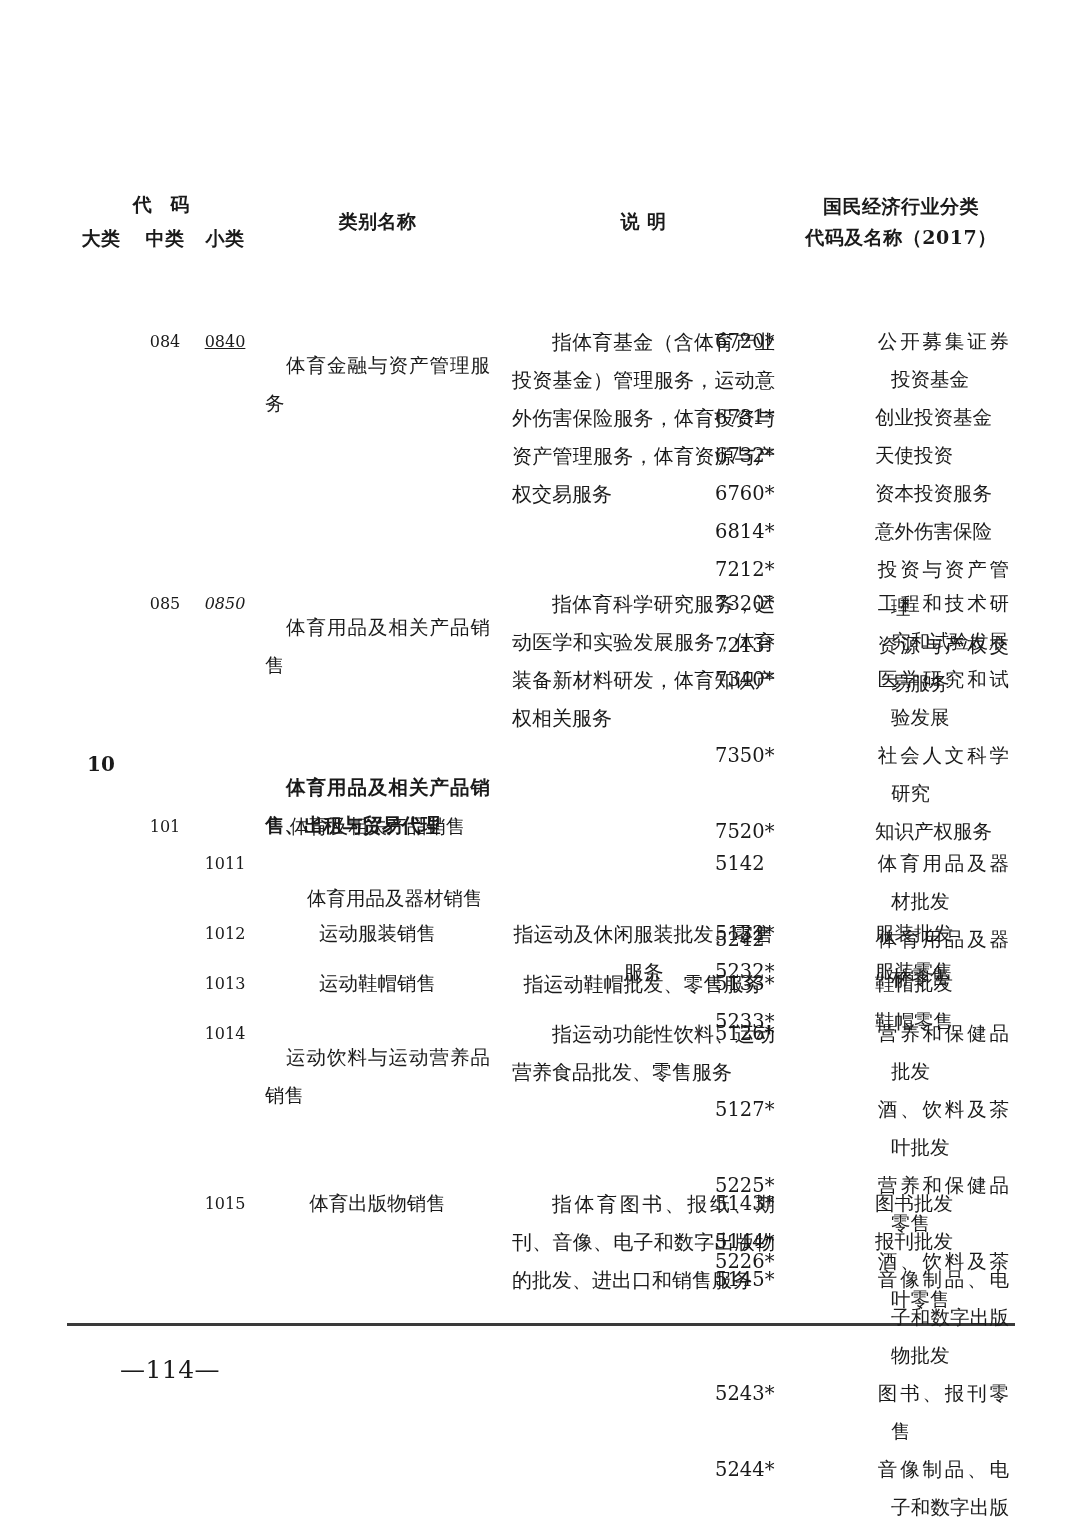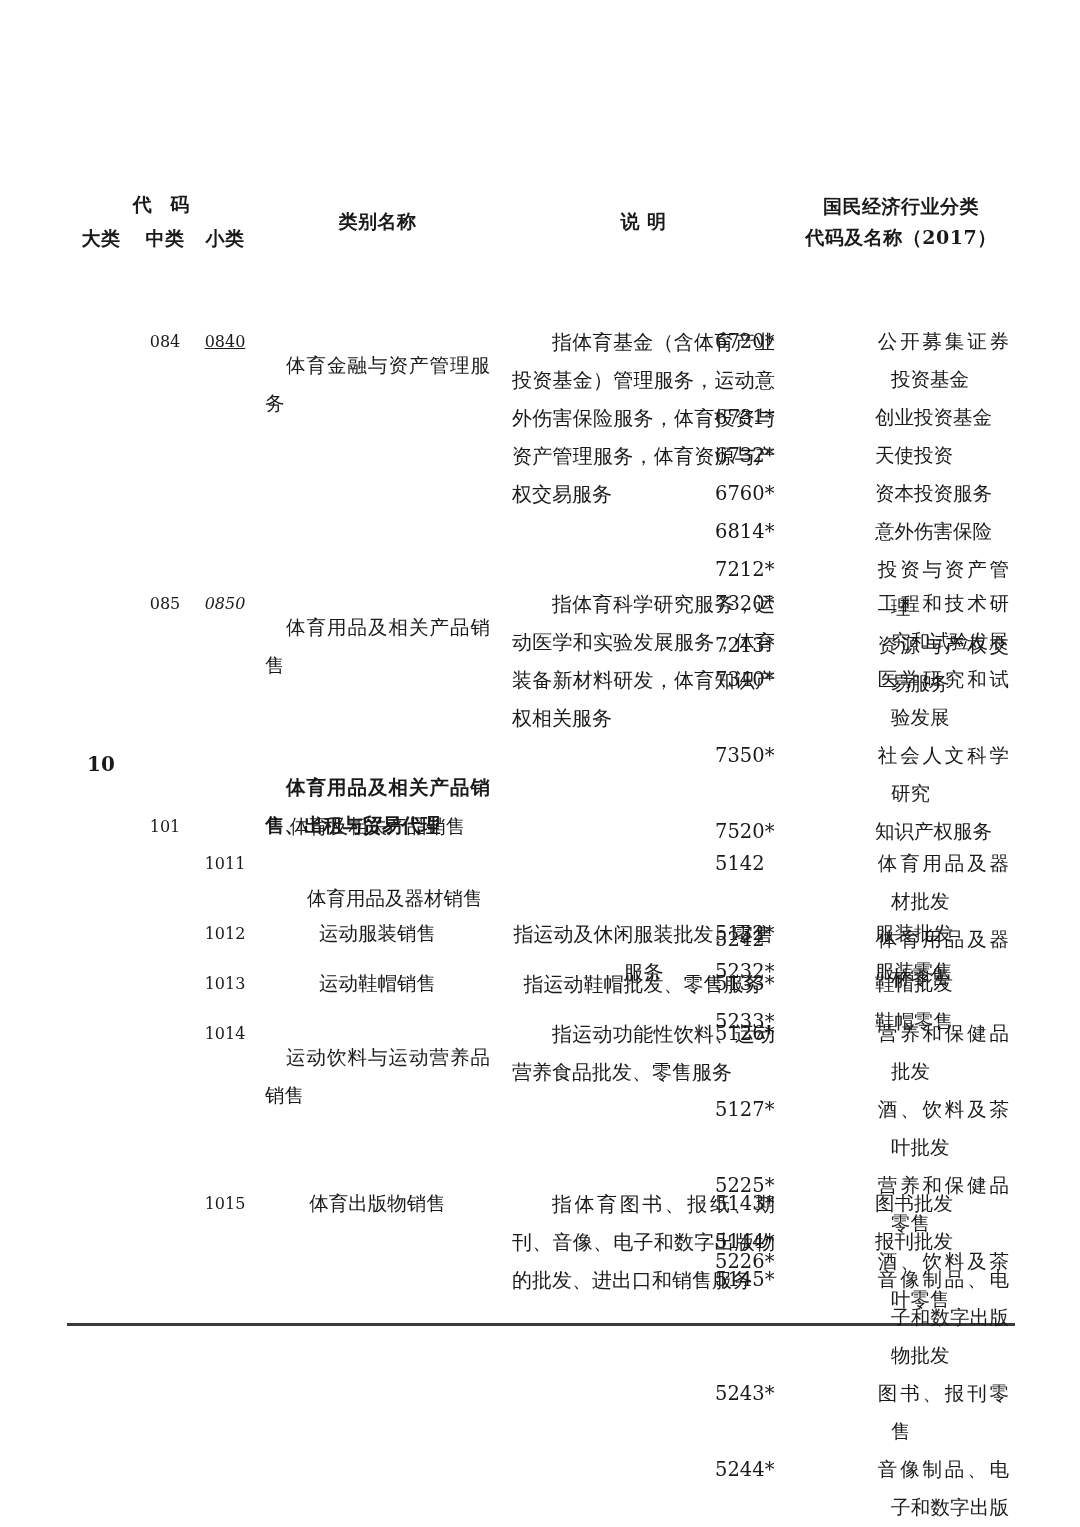--- a/index.html
+++ b/index.html
@@ -268,14 +268,15 @@
               <div class="ind-item"><span class="num">5144*</span><span class="lbl">报刊批发</span></div>
               <div class="ind-item"><span class="num">5145*</span><span class="lbl">音像制品、电子和数字出版物批发</span></div>
               <div class="ind-item"><span class="num">5243*</span><span class="lbl">图书、报刊零售</span></div>
               <div class="ind-item"><span class="num">5244*</span><span class="lbl">音像制品、电子和数字出版物零售</span></div>
             </div>
           </td>
       </tr>
     </tbody>
   </table>
 
+  <div id="page-number">—114—</div>
 
 </div>
 
 </body></html>

